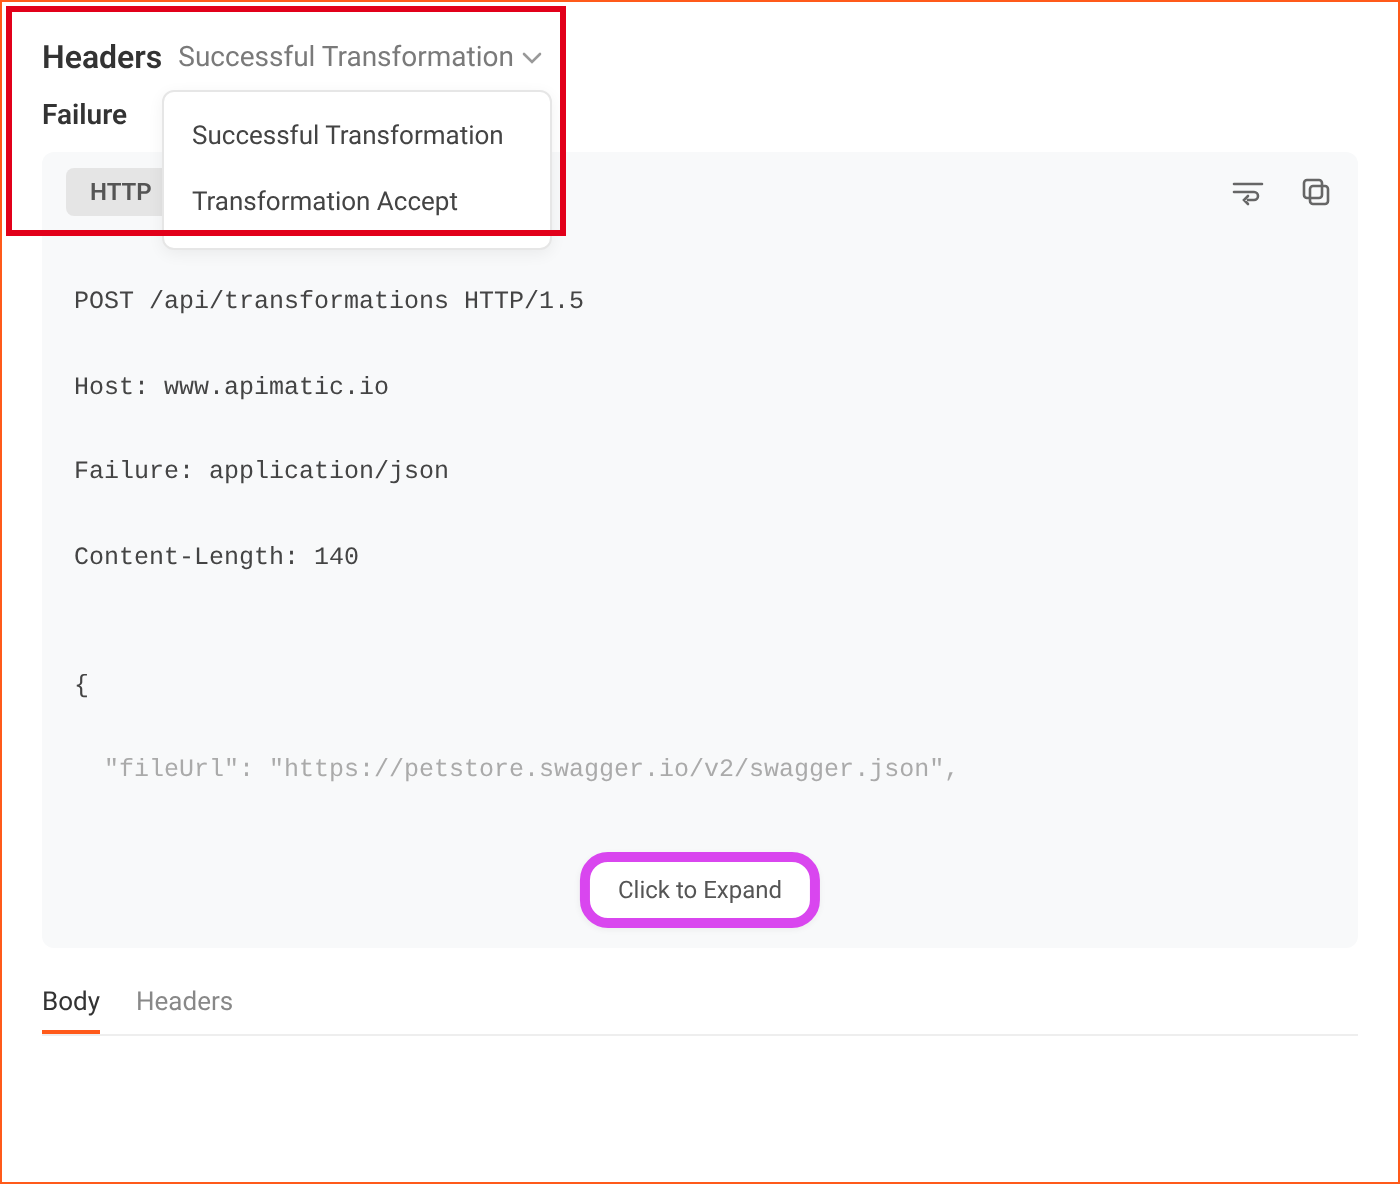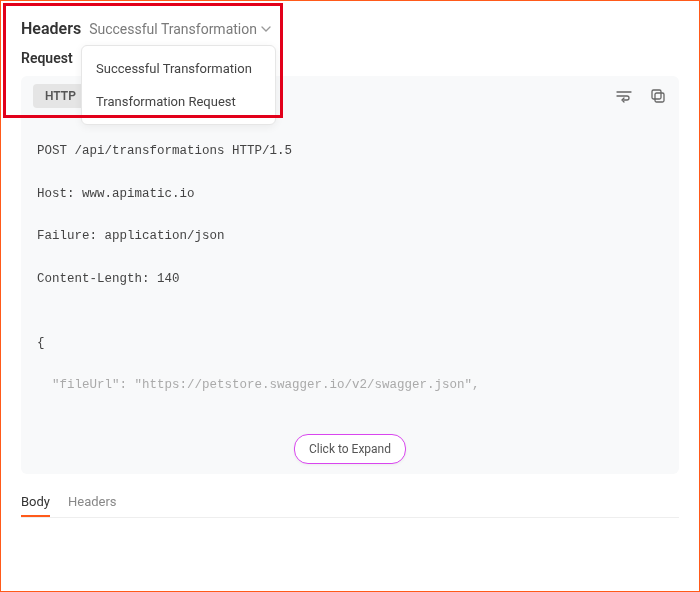--- a/index.html
+++ b/index.html
@@ -120,21 +120,21 @@
       position: relative;
     }
     .code-line { display: block; }
     .faded { color: #aaa; }
     .expand-pill {
       position: absolute;
       left: 50%;
       transform: translateX(-50%);
       bottom: 10px;
       background: #fff;
-      border: 1px solid #d946ef;
+      border: 5px solid #d946ef;
       border-radius: 14px;
       padding: 4px 14px;
       font-size: 12px;
       color: #555;
       box-shadow: 0 1px 3px rgba(0,0,0,0.05);
       cursor: pointer;
       font-family: -apple-system, BlinkMacSystemFont, "Segoe UI", Roboto, sans-serif;
       text-align: right;
     }
     .tabs-row {
@@ -165,25 +165,25 @@
   <div class="header-row">
     <span class="example-label">Headers</span>
     <span class="dropdown-selected">
       <span>Successful Transformation</span>
       <svg class="chev" viewBox="0 0 10 6">
         <path d="M1 1 L5 5 L9 1" stroke="#999" stroke-width="1.3" fill="none" stroke-linecap="round"></path>
       </svg>
     </span>
   </div>
 
-  <div class="request-label">Request</div>
+  <div class="request-label">Failure</div>
 
   <div class="dropdown-menu">
     <div class="dropdown-item">Successful Transformation</div>
-    <div class="dropdown-item">Transformation Request</div>
+    <div class="dropdown-item">Transformation Accept</div>
   </div>
 
   <div class="code-block">
     <div class="code-toolbar">
       <span class="lang-tab">HTTP</span>
       <div class="toolbar-icons">
         <span class="icon-btn">
           <svg width="18" height="18" viewBox="0 0 18 18">
               <path d="M2 5 h14 M2 9 h10 a2 2 0 0 1 0 4 h-3 M9 11 l-2 2 l2 2" stroke="#666" stroke-width="1.3" fill="none" stroke-linecap="round"></path>
             </svg>

